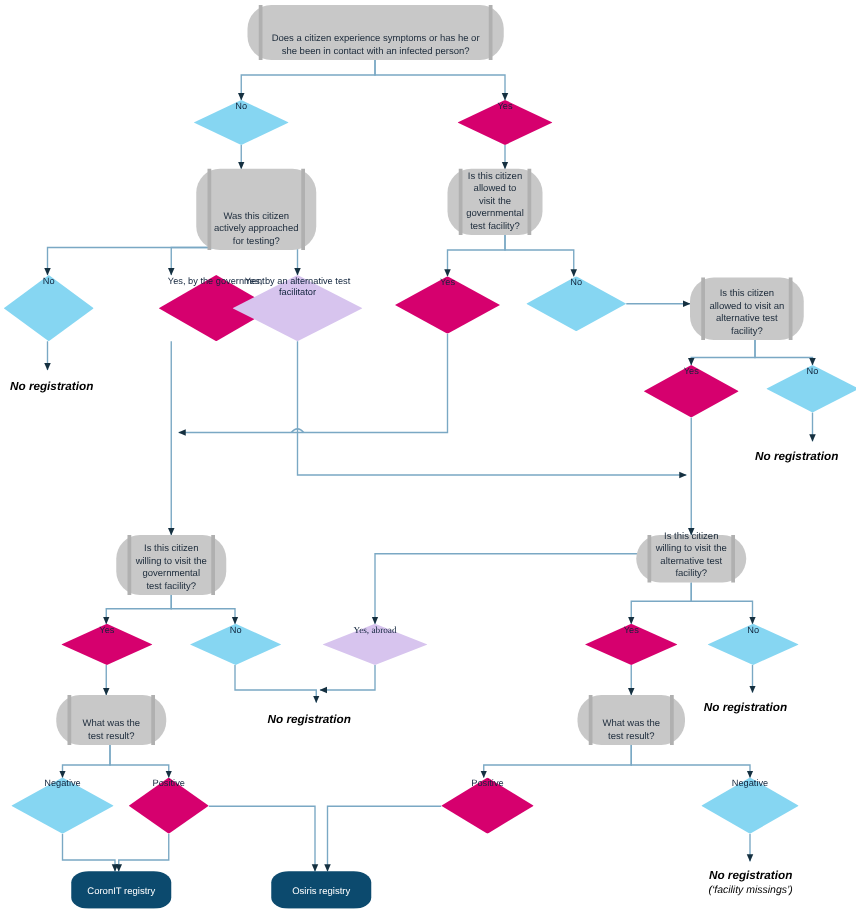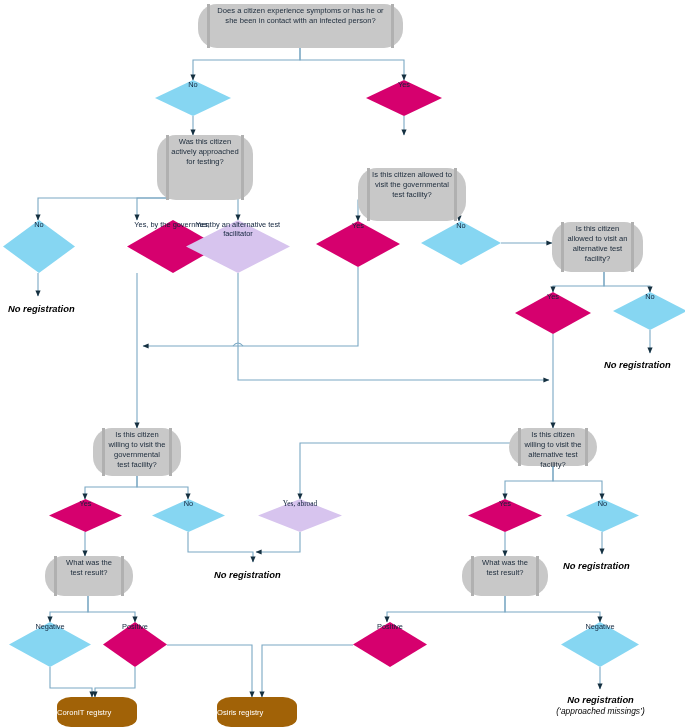--- a/index.html
+++ b/index.html
@@ -20,21 +20,21 @@
     left: 0; top: 0;
     width: 685px; height: 727px;
     pointer-events: none;
   }
   
   .proc {
     position: absolute;
     box-sizing: border-box;
     background: #c8c8c8;
     display: flex;
-    align-items: flex-start;
+    align-items: flex-end;
     justify-content: center;
     text-align: center;
     color: #1b2a3a;
     font-size: 7.6px;
     line-height: 1.32;
     padding: 2px 14px;
     border-radius: 19px;
   }
   .proc .barL, .proc .barR {
     position: absolute;
@@ -68,25 +68,25 @@
     color: #10233b;
     padding: 0 6px;
   }
   .dia.magenta .shape { background: #d6006e; }
   .dia.cyan   .shape { background: #86d6f2; }
   .dia.lilac  .shape { background: #d7c4ee; }
 
   
   .term {
     position: absolute;
-    background: #a16207;
+    background: #0c4a6e;
     border-radius: 14px / 9px;
     display: flex;
     align-items: center;
-    justify-content: flex-start;
+    justify-content: center;
     color: #ffffff;
     font-size: 7.6px;
     text-align: center;
   }
 
   
   .endlab {
     position: absolute;
     font-weight: bold;
     font-style: italic;
@@ -189,21 +189,21 @@
     <span class="barR"></span>
     <span class="ptext">Does a citizen experience symptoms or has he or she been in contact with an infected person?</span>
   </div>
 
   <div class="proc" style="left:157px; top:135px; width:96px; height:65px;">
     <span class="barL"></span>
     <span class="barR"></span>
     <span class="ptext">Was this citizen actively approached for testing?</span>
   </div>
 
-  <div class="proc" style="left:358px; top:135px; width:108px; height:53px;margin-top:33px;">
+  <div class="proc" style="left:358px; top:135px; width:76px; height:53px;">
     <span class="barL"></span>
     <span class="barR"></span>
     <span class="ptext">Is this citizen allowed to visit the governmental test facility?</span>
   </div>
 
   <div class="proc" style="left:552px; top:222px; width:91px; height:50px;">
     <span class="barL"></span>
     <span class="barR"></span>
     <span class="ptext">Is this citizen allowed to visit an alternative test facility?</span>
   </div>
@@ -341,16 +341,16 @@
   <div class="endlab" style="left:214px; top:569px;">
     <span>No registration</span>
   </div>
 
   <div class="endlab" style="left:563px; top:560px;">
     <span>No registration</span>
   </div>
 
   <div class="endlab centered" style="left:528px; top:694px; width:145px;">
     <span>No registration</span>
-    <span class="sub">(‘approached missings’)</span>
+    <span class="sub">(‘facility missings’)</span>
   </div>
 
 </div>
 
 </body></html>

